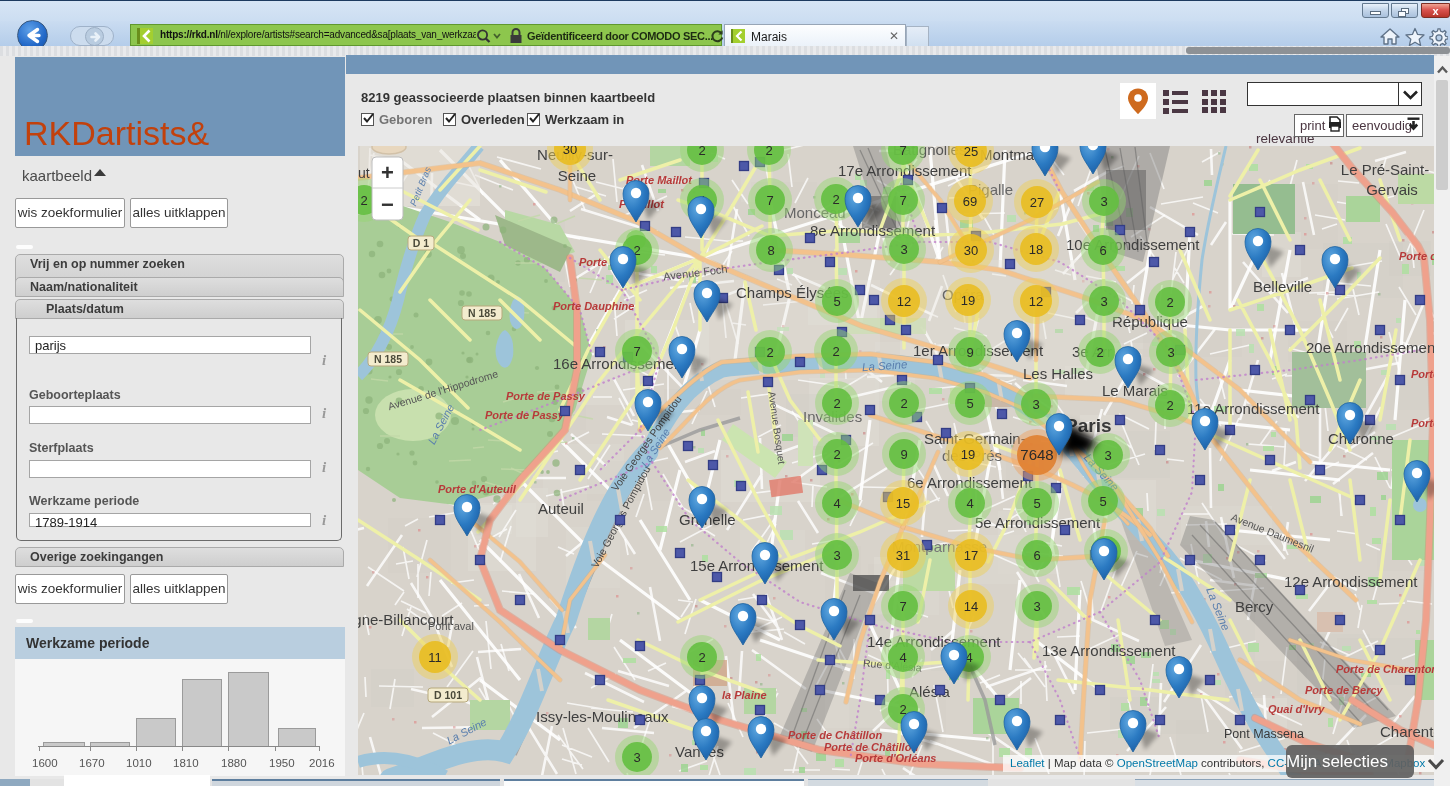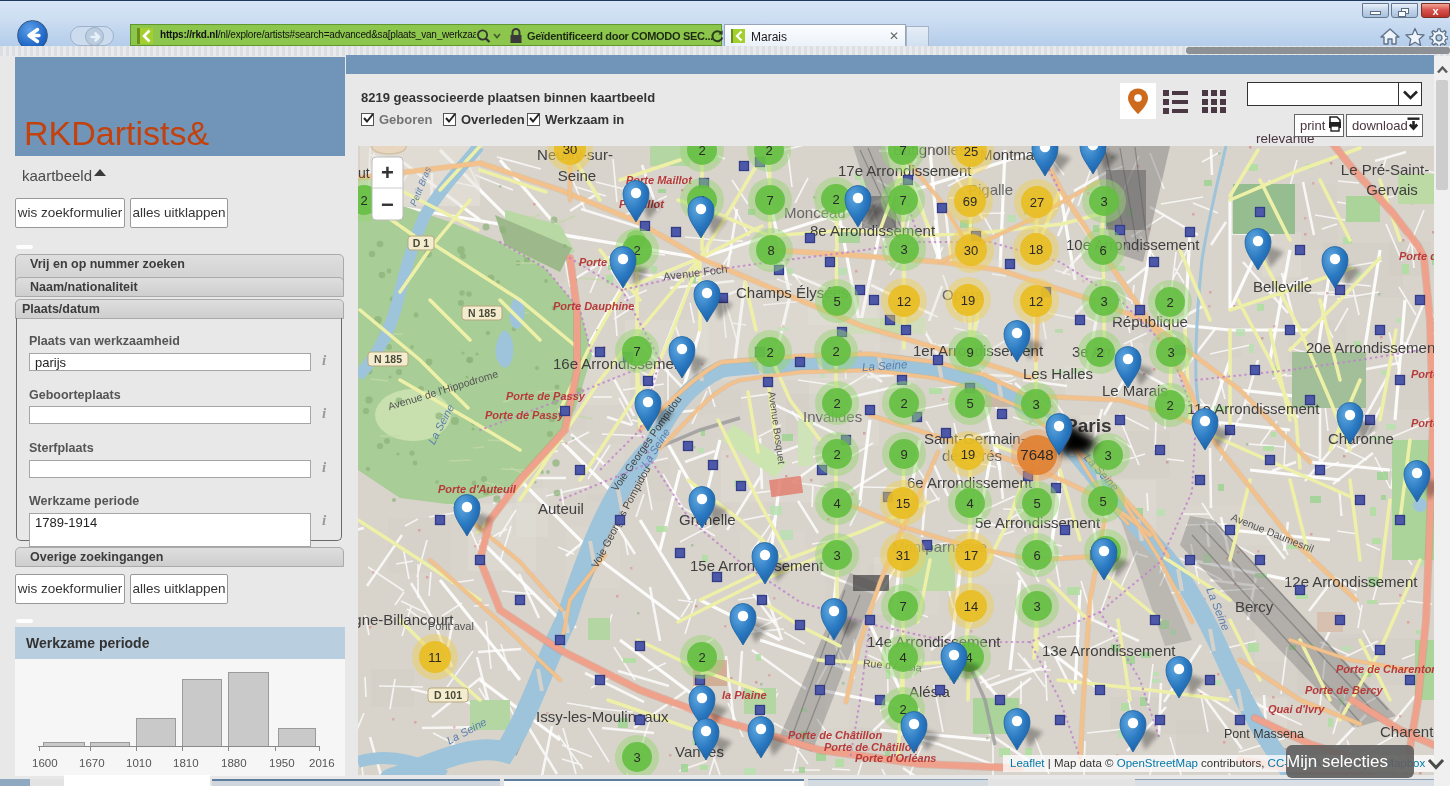--- a/index.html
+++ b/index.html
@@ -91,33 +91,33 @@
 <div class="abs" style="left:24px;top:70px;font-size:34px;color:#c2410c;font-family:'Liberation Sans',sans-serif;margin-top:44px;">RKDartists&amp;</div>
 
 <div class="abs" style="left:22px;top:167px;font-size:15px;color:#4a4a4a;">kaartbeeld</div>
 <div class="abs" style="left:94px;top:169px;width:0;height:0;border-left:6px solid transparent;border-right:6px solid transparent;border-bottom:7px solid #3a3a3a;"></div>
 
 <div class="abs" style="left:15px;top:198px;width:110px;height:30px;background:#fff;border:1px solid #999;border-radius:2px;font-size:13.5px;color:#333;text-align:center;line-height:28px;">wis zoekformulier</div>
 <div class="abs" style="left:130px;top:198px;width:98px;height:30px;background:#fff;border:1px solid #999;border-radius:2px;font-size:13.5px;color:#333;text-align:center;line-height:28px;">alles uitklappen</div>
 <div class="abs" style="left:16px;top:245px;width:17px;height:4px;background:#fdfdfd;border-radius:2px;"></div>
 <div class="abs" style="left:15px;top:254px;width:329px;height:36px;background:linear-gradient(#dedede,#cecece);border:1px solid #aaa;border-radius:5px 5px 0 0;font-size:12.5px;font-weight:bold;color:#3c3c3c;padding-left:14px;line-height:18px;">Vrij en op nummer zoeken</div>
 <div class="abs" style="left:15px;top:277px;width:329px;height:20px;background:linear-gradient(#dedede,#cecece);border:1px solid #aaa;border-radius:5px 5px 0 0;font-size:12.5px;font-weight:bold;color:#3c3c3c;padding-left:14px;line-height:18px;">Naam/nationaliteit</div>
-<div class="abs" style="left:15px;top:299px;width:329px;height:20px;background:linear-gradient(#dedede,#cecece);border:1px solid #aaa;border-radius:5px 5px 0 0;font-size:12.5px;font-weight:bold;color:#3c3c3c;padding-left:6px;line-height:18px;">Plaats/datum</div>
+<div class="abs" style="left:15px;top:299px;width:329px;height:20px;background:linear-gradient(#dedede,#cecece);border:1px solid #aaa;border-radius:5px 5px 0 0;font-size:12.5px;font-weight:bold;color:#3c3c3c;padding-left:30px;line-height:18px;">Plaats/datum</div>
 <div class="abs" style="left:16px;top:318px;width:326px;height:223px;border:1px solid #6b6b6b;border-top:none;border-radius:0 0 5px 5px;"></div>
 <div class="abs" style="left:29px;top:334px;font-size:12.5px;font-weight:bold;color:#555;">Plaats van werkzaamheid</div>
-<div class="abs" style="left:29px;top:353px;width:282px;height:18px;background:#fff;border:1px solid #a5a5a5;font-size:13px;color:#222;line-height:17px;padding-left:5px;">parijs</div>
+<div class="abs" style="left:29px;top:336px;width:282px;height:18px;background:#fff;border:1px solid #a5a5a5;font-size:13px;color:#222;line-height:17px;padding-left:5px;">parijs</div>
 <div class="abs" style="left:322px;top:352px;font-size:15px;font-weight:bold;font-style:italic;font-family:'Liberation Serif',serif;color:#999;">i</div>
 <div class="abs" style="left:29px;top:388px;font-size:12.5px;font-weight:bold;color:#555;">Geboorteplaats</div>
 <div class="abs" style="left:29px;top:406px;width:282px;height:18px;background:#fff;border:1px solid #a5a5a5;font-size:13px;color:#222;line-height:17px;padding-left:5px;"></div>
 <div class="abs" style="left:322px;top:405px;font-size:15px;font-weight:bold;font-style:italic;font-family:'Liberation Serif',serif;color:#999;">i</div>
 <div class="abs" style="left:29px;top:441px;font-size:12.5px;font-weight:bold;color:#555;">Sterfplaats</div>
 <div class="abs" style="left:29px;top:460px;width:282px;height:18px;background:#fff;border:1px solid #a5a5a5;font-size:13px;color:#222;line-height:17px;padding-left:5px;"></div>
 <div class="abs" style="left:322px;top:459px;font-size:15px;font-weight:bold;font-style:italic;font-family:'Liberation Serif',serif;color:#999;">i</div>
 <div class="abs" style="left:29px;top:494px;font-size:12.5px;font-weight:bold;color:#555;">Werkzame periode</div>
-<div class="abs" style="left:29px;top:513px;width:282px;height:34px;background:#fff;border:1px solid #a5a5a5;font-size:13px;color:#222;line-height:17px;padding-left:5px;">1789-1914</div>
+<div class="abs" style="left:29px;top:513px;width:282px;height:14px;background:#fff;border:1px solid #a5a5a5;font-size:13px;color:#222;line-height:17px;padding-left:5px;">1789-1914</div>
 <div class="abs" style="left:322px;top:512px;font-size:15px;font-weight:bold;font-style:italic;font-family:'Liberation Serif',serif;color:#999;">i</div>
 <div class="abs" style="left:15px;top:547px;width:329px;height:20px;background:linear-gradient(#dedede,#cecece);border:1px solid #aaa;border-radius:5px 5px 0 0;font-size:12.5px;font-weight:bold;color:#3c3c3c;padding-left:14px;line-height:18px;">Overige zoekingangen</div>
 <div class="abs" style="left:15px;top:574px;width:110px;height:30px;background:#fff;border:1px solid #999;border-radius:2px;font-size:13.5px;color:#333;text-align:center;line-height:28px;">wis zoekformulier</div>
 <div class="abs" style="left:130px;top:574px;width:98px;height:30px;background:#fff;border:1px solid #999;border-radius:2px;font-size:13.5px;color:#333;text-align:center;line-height:28px;">alles uitklappen</div>
 <div class="abs" style="left:16px;top:619px;width:17px;height:4px;background:#fdfdfd;border-radius:2px;"></div>
 <div class="abs" style="left:15px;top:627px;width:330px;height:32px;background:#b9cedf;font-size:14px;font-weight:bold;color:#333;padding-left:11px;line-height:32px;">Werkzame periode</div>
 <div class="abs" style="left:15px;top:659px;width:330px;height:117px;background:#f6f6f6;"></div>
 <div class="abs" style="left:43px;top:742px;width:42px;height:4px;background:#c9c9c9;border:1px solid #9b9b9b;border-bottom:none;"></div>
 <div class="abs" style="left:90px;top:742px;width:40px;height:4px;background:#c9c9c9;border:1px solid #9b9b9b;border-bottom:none;"></div>
 <div class="abs" style="left:136px;top:718px;width:40px;height:28px;background:#c9c9c9;border:1px solid #9b9b9b;border-bottom:none;"></div>
@@ -196,21 +196,21 @@
     <path d="M2 2.5 L8.5 9 L15 2.5" stroke="#222" stroke-width="2.6" fill="none"></path>
   </svg>
 <div class="abs" style="left:1294px;top:114px;width:50px;height:23px;background:#fff;border:1px solid #666;"></div>
 <div class="abs" style="left:1300px;top:118px;font-size:13px;color:#4a3540;">print</div>
 <svg class="abs" style="left:1328px;top:116px;" width="14" height="16">
     <path d="M2 6 L2 1 L9 1 L12 4 L12 6" fill="none" stroke="#222" stroke-width="1.6"></path>
     <rect x="1" y="6" width="12" height="6" fill="#222"></rect>
     <rect x="3" y="10" width="8" height="5" fill="#fff" stroke="#222" stroke-width="1.4"></rect>
   </svg>
 <div class="abs" style="left:1346px;top:114px;width:77px;height:23px;background:#fff;border:1px solid #666;"></div>
-<div class="abs" style="left:1352px;top:118px;font-size:13px;color:#4a3540;">download</div>
+<div class="abs" style="left:1352px;top:118px;font-size:13px;color:#4a3540;">eenvoudig</div>
 <svg class="abs" style="left:1407px;top:117px;" width="13" height="15">
     <rect x="0.5" y="0.5" width="12" height="2.4" fill="#222"></rect>
     <path d="M6.5 4 L6.5 10 M2.8 7.5 L6.5 11.5 L10.2 7.5" stroke="#222" stroke-width="2.6" fill="none"></path>
   </svg>
 
 <div class="abs" style="left:1434px;top:56px;width:16px;height:730px;background:#f0f0f0;"></div>
 <svg class="abs" style="left:1436px;top:63px;" width="13" height="15">
     <path d="M2 9.5 L6.5 4.5 L11 9.5" stroke="#5a5a5a" stroke-width="2.4" fill="none"></path>
   </svg>
 <div class="abs" style="left:1436px;top:80px;width:12px;height:110px;background:#cdcdcd;border-radius:2px;"></div>

